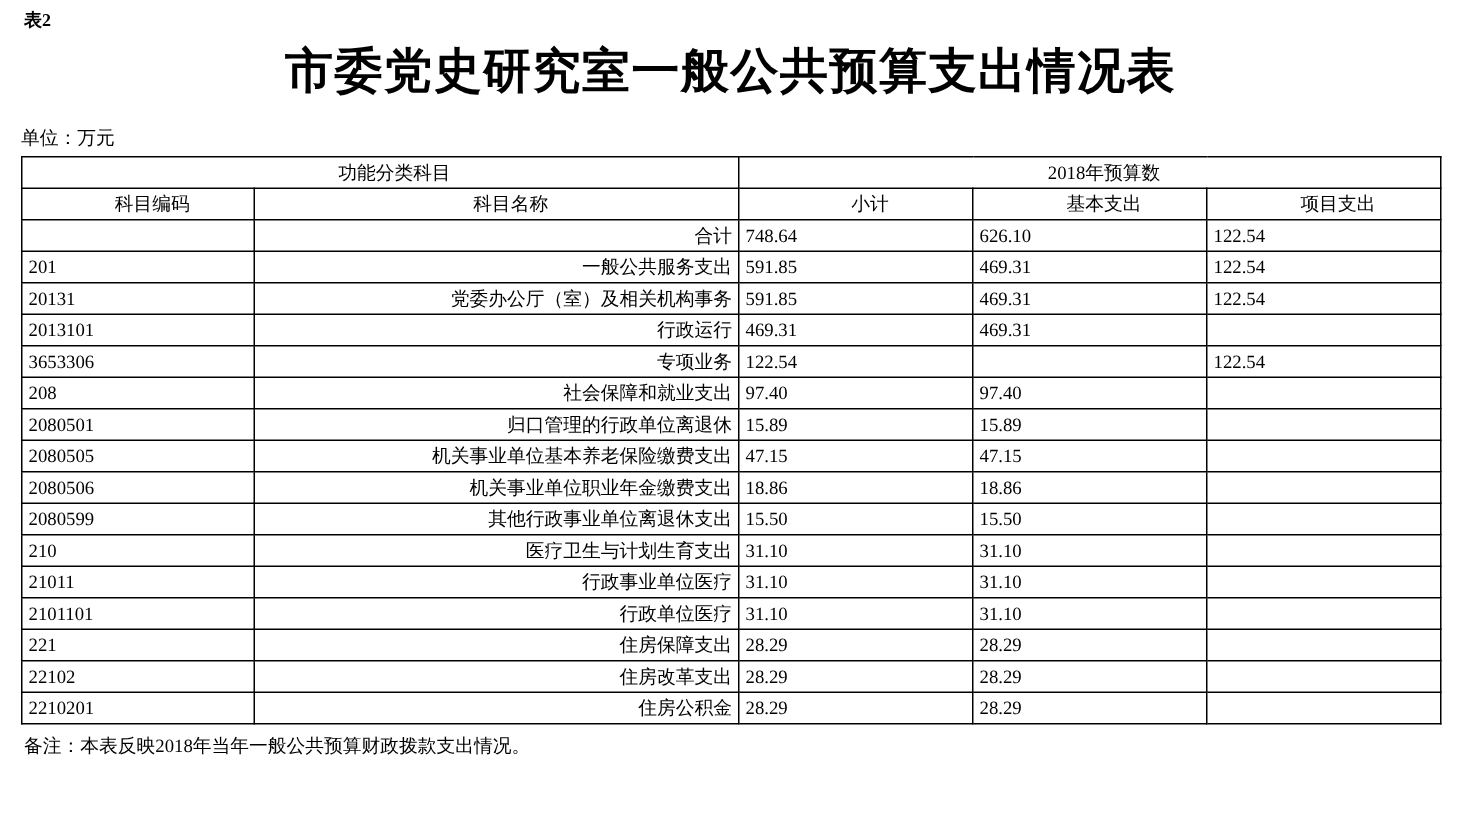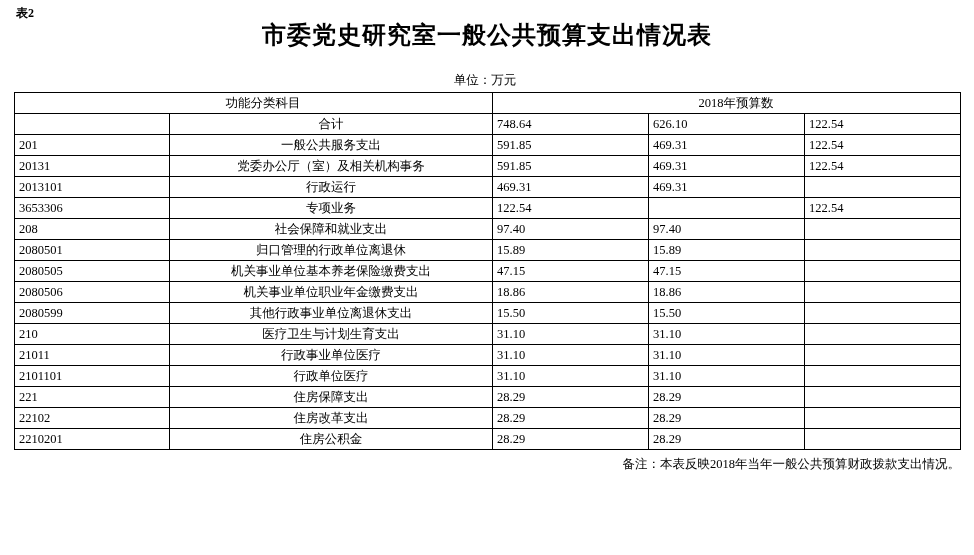--- a/index.html
+++ b/index.html
@@ -26,28 +26,28 @@
     font-weight: bold;
     font-family: "Liberation Serif", serif;
     padding-top: 6px;
     padding-left: 2px;
     line-height: 14px;
   }
   .doc-title {
     text-align: center;
     font-family: "Liberation Serif", serif;
     font-weight: bold;
-    font-size: 24px;
+    font-size: 32px;
     letter-spacing: 1px;
-    margin-top: 0;
+    margin-top: 12px;
     margin-bottom: 0;
     line-height: 30px;
   }
   .unit-line {
-    text-align: center;
+    text-align: left;
     font-size: 12.5px;
     font-family: "Liberation Serif", serif;
     margin-top: 22px;
     margin-bottom: 3px;
     padding-right: 4px;
   }
   table.budget {
     border-collapse: collapse;
     width: 946px;
     table-layout: fixed;
@@ -71,36 +71,35 @@
   }
   .col-code  { width: 155px; }
   .col-name  { width: 323px; }
   .col-sub   { width: 156px; }
   .col-basic { width: 156px; }
   .col-proj  { width: 156px; }
   td.code {
     text-align: left;
   }
   td.name {
-    text-align: center;
+    text-align: right;
   }
   td.num {
     text-align: left;
     padding-right: 6px;
   }
   .indent-0 { padding-left: 6px; }
   .indent-1 { padding-left: 18px; }
   .indent-2 { padding-left: 30px; }
   .footnote {
     font-family: "Liberation Serif", serif;
     font-size: 12.5px;
     margin-top: 6px;
     padding-left: 2px;
     line-height: 16px;
-    text-align: right;
   }
 </style>
 </head>
 <body>
 
 <div class="page">
 
   <div class="tag">表2</div>
 
   <h1 class="doc-title">市委党史研究室一般公共预算支出情况表</h1>
@@ -113,20 +112,27 @@
       <col class="col-name">
       <col class="col-sub">
       <col class="col-basic">
       <col class="col-proj">
     </colgroup>
     <thead>
       <tr>
         <th colspan="2">功能分类科目</th>
         <th colspan="3">2018年预算数</th>
       </tr>
+      <tr>
+        <th>科目编码</th>
+        <th>科目名称</th>
+        <th>小计</th>
+        <th>基本支出</th>
+        <th>项目支出</th>
+      </tr>
     </thead>
     <tbody id="table-body">
         <tr>
           <td class="code indent-0"></td>
           <td class="name indent-0">合计</td>
           <td class="num">748.64</td>
           <td class="num">626.10</td>
           <td class="num">122.54</td>
         </tr>
         <tr>

